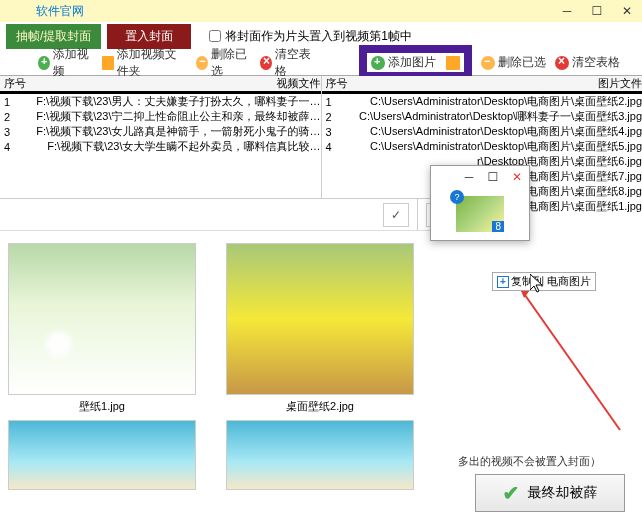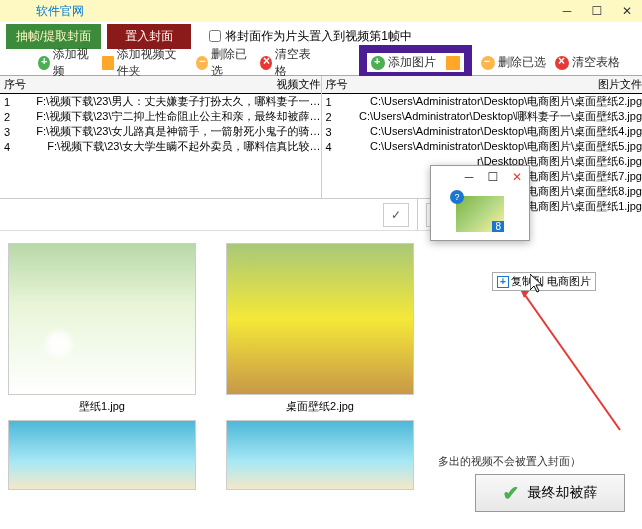--- a/index.html
+++ b/index.html
@@ -18,21 +18,21 @@
 .tbtn { display: flex; align-items: center; gap: 3px; color: #333; }
 .ic { width: 14px; height: 14px; display: inline-block; }
 .ic-add { background: radial-gradient(circle, #4caf50 60%, #388e3c 100%); border-radius: 50%; position: relative; }
 .ic-add::after { content: "+"; position: absolute; color: #fff; font-size: 11px; font-weight: bold; left: 3px; top: -1px; }
 .ic-folder { background: #ffa726; border-radius: 1px; }
 .ic-minus { background: #ffb74d; border-radius: 50%; position: relative; }
 .ic-minus::after { content: "−"; position: absolute; color: #fff; font-size: 11px; font-weight: bold; left: 3px; top: -1px; }
 .ic-x { background: #e53935; border-radius: 50%; position: relative; }
 .ic-x::after { content: "×"; position: absolute; color: #fff; font-size: 12px; font-weight: bold; left: 3px; top: -2px; }
 .redbox { border: 8px solid #4c1d95; padding: 1px 4px; display: flex; gap: 10px; }
-.listhdr { display: flex; background: #f5f5f5; border-bottom: 1px solid #000000; font-size: 11px; height: 18px; align-items: center; }
+.listhdr { display: flex; background: #f5f5f5; border-bottom: 3px solid #000000; font-size: 11px; height: 18px; align-items: center; }
 .col1 { width: 36px; padding-left: 4px; }
 .col2 { flex: 1; padding-left: 4px; text-align: right; }
 .panes { display: flex; height: 120px; }
 .pane { flex: 1; overflow: hidden; }
 .row { display: flex; font-size: 11px; height: 15px; align-items: center; white-space: nowrap; }
 .divider { width: 1px; background: #ccc; }
 .dragwin { position: absolute; left: 430px; top: 165px; width: 100px; background: #fff; border: 1px solid #999; box-shadow: 0 2px 8px rgba(0,0,0,0.3); z-index: 10; }
 .dragwin-bar { height: 22px; display: flex; justify-content: flex-end; align-items: center; }
 .dragwin-bar .winbtn { width: 24px; height: 20px; }
 .xred { color: #e53935; }
@@ -46,21 +46,21 @@
 .exp-toolbar { height: 32px; border-bottom: 1px solid #ddd; display: flex; align-items: center; justify-content: flex-end; padding-right: 8px; gap: 6px; }
 .exp-btn { width: 26px; height: 24px; border: 1px solid #ccc; display: flex; align-items: center; justify-content: center; color: #555; }
 .exp-body { display: flex; gap: 30px; padding: 12px 8px; }
 .grid-item { }
 .grid-img { width: 188px; height: 152px; border: 1px solid #ccc; }
 .img1 { background: linear-gradient(180deg, #b8d8a8 0%, #e8f5d8 40%, #fff 100%); position: relative; }
 .img1::after { content: ""; position: absolute; bottom: 20px; left: 20px; width: 60px; height: 60px; background: radial-gradient(circle, rgba(255,255,255,0.9) 20%, transparent 40%); }
 .img2 { background: linear-gradient(180deg, #a8c878 0%, #f5e838 50%, #c89848 100%); }
 .img3 { width: 188px; height: 70px; background: linear-gradient(180deg, #4db8d8 0%, #a8e8f5 60%, #f5e8c8 100%); margin-top: 6px; border: 1px solid #ccc; }
 .fname { text-align: center; font-size: 11px; margin-top: 4px; }
-.footnote { position: absolute; left: 438px; top: 454px; font-size: 11px; color: #333; }
+.footnote { position: absolute; left: 458px; top: 454px; font-size: 11px; color: #333; }
 .startbtn { position: absolute; left: 475px; top: 474px; width: 150px; height: 38px; border: 1px solid #999; background: linear-gradient(#f8f8f8, #e8e8e8); display: flex; align-items: center; justify-content: center; gap: 8px; font-size: 14px; }
 .check { color: #4caf50; font-size: 20px; font-weight: bold; }
 .red-arrow { position: absolute; left: 510px; top: 280px; z-index: 8; pointer-events: none; }
 .sep-v { width: 1px; background: #ccc; margin: 0 2px; align-self: stretch; }
 </style>
 </head>
 <body>
 
 <div class="titlebar">
   <a href="#">软件官网</a>

